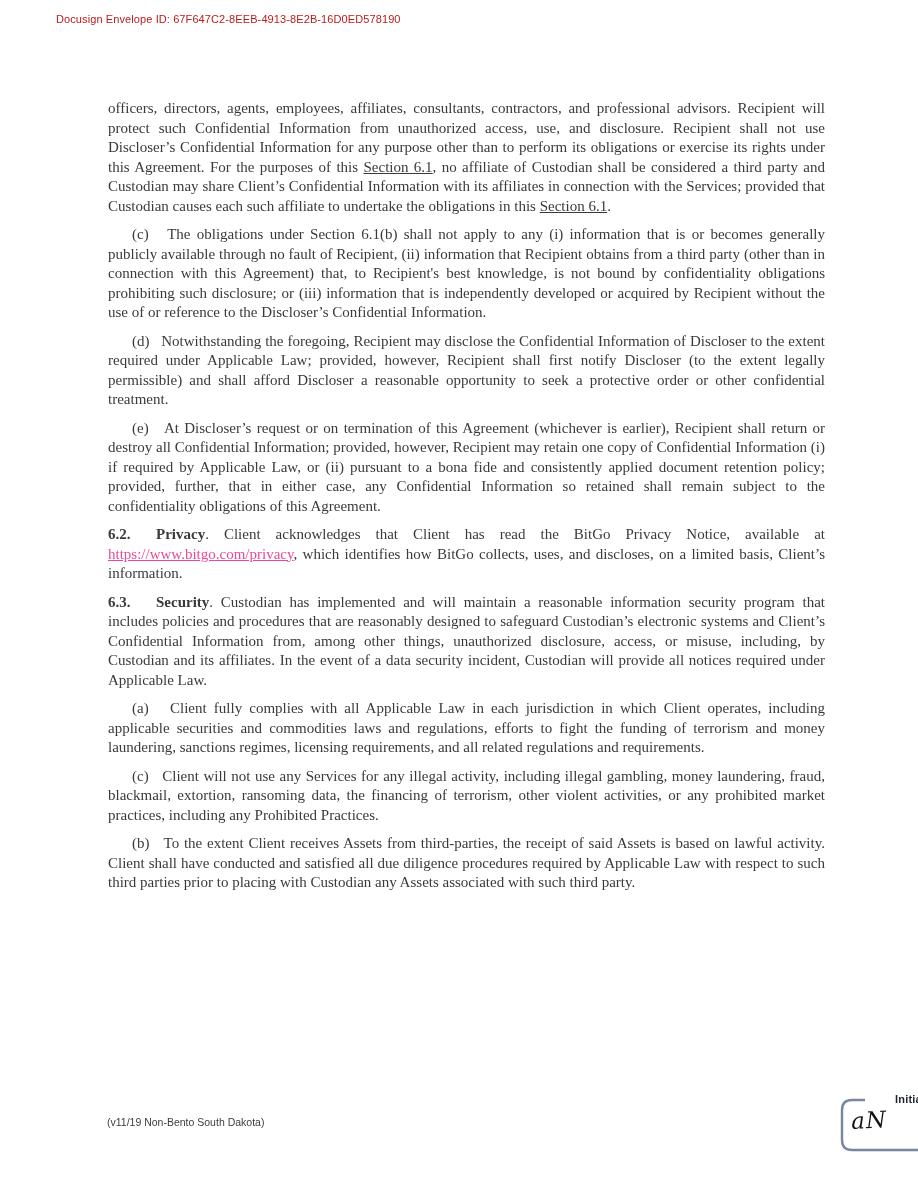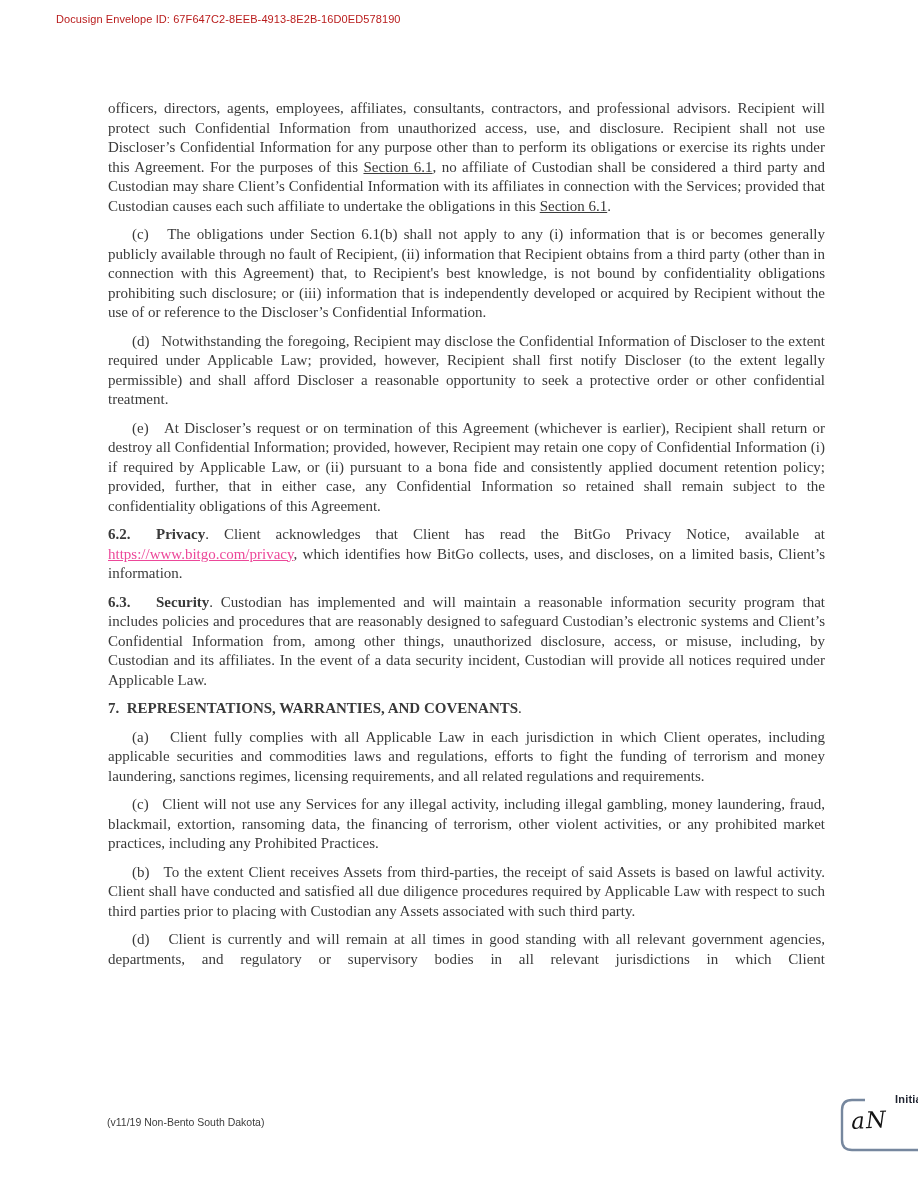--- a/index.html
+++ b/index.html
@@ -85,25 +85,23 @@
 
   <div class="env-header">Docusign Envelope ID: 67F647C2-8EEB-4913-8E2B-16D0ED578190</div>
 
   <div class="doc-body">
       <p class="para"><span>officers, directors, agents, employees, affiliates, consultants, contractors, and professional advisors. Recipient will protect such Confidential Information from unauthorized access, use, and disclosure. Recipient shall not use Discloser’s Confidential Information for any purpose other than to perform its obligations or exercise its rights under this Agreement. For the purposes of this </span><span class="underline">Section 6.1</span><span>, no affiliate of Custodian shall be considered a third party and Custodian may share Client’s Confidential Information with its affiliates in connection with the Services; provided that Custodian causes each such affiliate to undertake the obligations in this </span><span class="underline">Section 6.1</span><span>.</span></p>
       <p class="para indent"><span>(c)&nbsp;&nbsp; The obligations under Section 6.1(b) shall not apply to any (i) information that is or becomes generally publicly available through no fault of Recipient, (ii) information that Recipient obtains from a third party (other than in connection with this Agreement) that, to Recipient's best knowledge, is not bound by confidentiality obligations prohibiting such disclosure; or (iii) information that is independently developed or acquired by Recipient without the use of or reference to the Discloser’s Confidential Information.</span></p>
       <p class="para indent"><span>(d)&nbsp;&nbsp; Notwithstanding the foregoing, Recipient may disclose the Confidential Information of Discloser to the extent required under Applicable Law; provided, however, Recipient shall first notify Discloser (to the extent legally permissible) and shall afford Discloser a reasonable opportunity to seek a protective order or other confidential treatment.</span></p>
       <p class="para indent"><span>(e)&nbsp;&nbsp; At Discloser’s request or on termination of this Agreement (whichever is earlier), Recipient shall return or destroy all Confidential Information; provided, however, Recipient may retain one copy of Confidential Information (i) if required by Applicable Law, or (ii) pursuant to a bona fide and consistently applied document retention policy; provided, further, that in either case, any Confidential Information so retained shall remain subject to the confidentiality obligations of this Agreement.</span></p>
       <p class="para"><span class="bold num">6.2.</span><span class="bold">Privacy</span><span>. Client acknowledges that Client has read the BitGo Privacy Notice, available at </span><span class="link">https://www.bitgo.com/privacy</span><span>, which identifies how BitGo collects, uses, and discloses, on a limited basis, Client’s information.</span></p>
       <p class="para"><span class="bold num">6.3.</span><span class="bold">Security</span><span>. Custodian has implemented and will maintain a reasonable information security program that includes policies and procedures that are reasonably designed to safeguard Custodian’s electronic systems and Client’s Confidential Information from, among other things, unauthorized disclosure, access, or misuse, including, by Custodian and its affiliates. In the event of a data security incident, Custodian will provide all notices required under Applicable Law.</span></p>
-      <p class="para"><span class="bold">7.&nbsp; REPRESENTATIONS, WARRANTIES, AND COVENANTS</span><span>.</span></p>
       <p class="para indent"><span>(a)&nbsp;&nbsp; Client fully complies with all Applicable Law in each jurisdiction in which Client operates, including applicable securities and commodities laws and regulations, efforts to fight the funding of terrorism and money laundering, sanctions regimes, licensing requirements, and all related regulations and requirements.</span></p>
       <p class="para indent"><span>(c)&nbsp;&nbsp; Client will not use any Services for any illegal activity, including illegal gambling, money laundering, fraud, blackmail, extortion, ransoming data, the financing of terrorism, other violent activities, or any prohibited market practices, including any Prohibited Practices.</span></p>
       <p class="para indent"><span>(b)&nbsp;&nbsp; To the extent Client receives Assets from third-parties, the receipt of said Assets is based on lawful activity. Client shall have conducted and satisfied all due diligence procedures required by Applicable Law with respect to such third parties prior to placing with Custodian any Assets associated with such third party.</span></p>
-      <p class="para indent justify-last"><span>(d)&nbsp;&nbsp; Client is currently and will remain at all times in good standing with all relevant government agencies, departments, and regulatory or supervisory bodies in all relevant jurisdictions in which Client</span></p>
     </div>
 
   <div class="footer">(v11/19  Non-Bento South Dakota)</div>
 
   <div class="initial-tab">
     <svg width="82" height="64" viewBox="0 0 82 64">
       <path d="M 29 8 L 16 8 Q 6 8 6 18 L 6 48 Q 6 58 16 58 L 82 58" fill="none" stroke="#76879e" stroke-width="2.4" stroke-linecap="butt"></path>
     </svg>
     <span class="initial-label">Initial</span>
     <span class="initials">aN</span>

